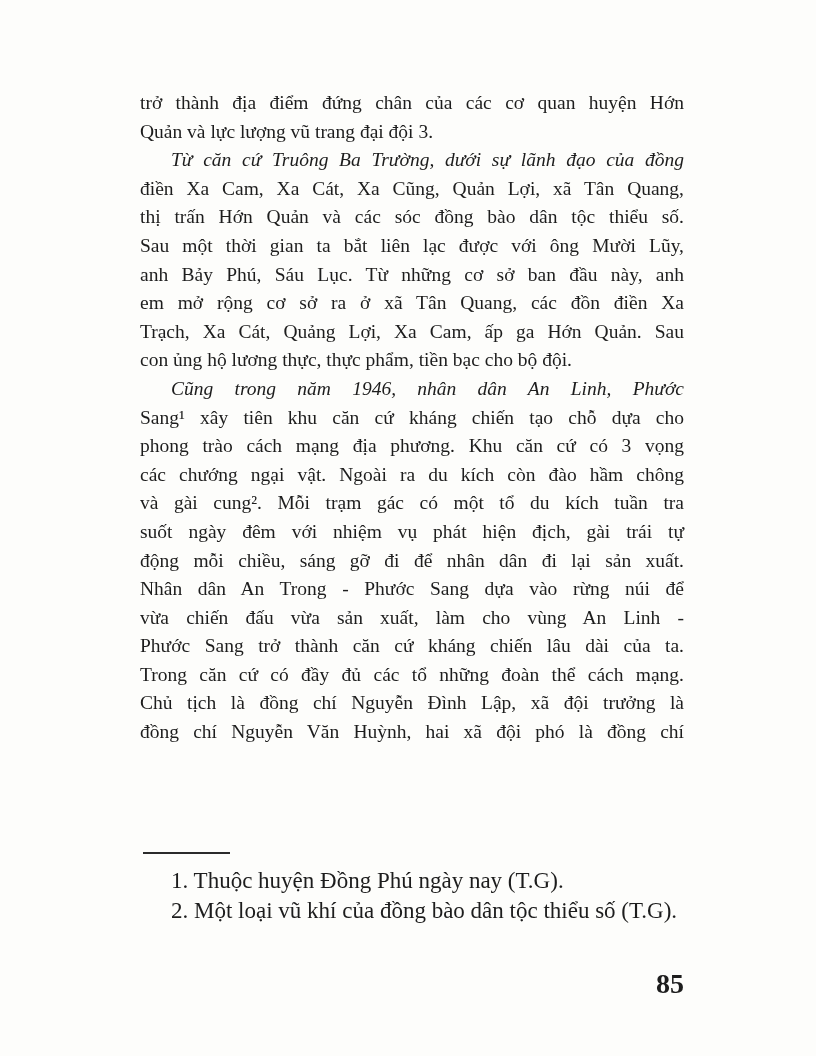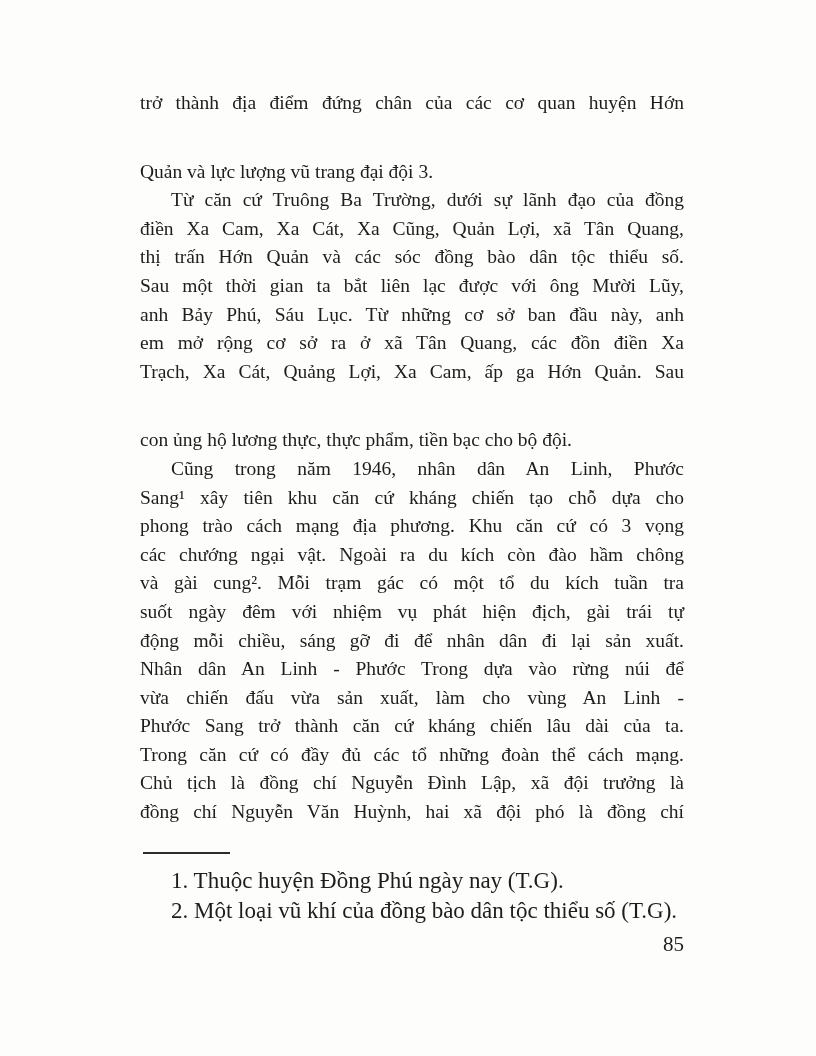--- a/index.html
+++ b/index.html
@@ -23,45 +23,46 @@
     width: 544px;
     font-size: 19.5px;
     line-height: 28.6px;
   }
   .para { margin: 0; }
   .line {
     text-align: justify;
     text-align-last: justify;
     white-space: normal;
   }
-  .line.no-justify { text-align-last: left; margin-top: 40px; }
-  .line.indent { text-indent: 31px; }
+  .line.no-justify { text-align-last: left; }
+  .line.indent { text-indent: 31px; font-style: italic; }
   .footnote-sep {
     position: absolute;
     left: 143px;
     top: 852px;
     width: 87px;
     height: 0;
     border-top: 2px solid #2b2b2b;
   }
   .footnotes {
     position: absolute;
     left: 140px;
     top: 866px;
     width: 544px;
     font-size: 23px;
     line-height: 30px;
   }
   .footnote-line { padding-left: 31px; }
   .page-number {
     position: absolute;
-    top: 931px;
+    top: 971px;
     right: 132px;
-    font-size: 21px;
+    font-size: 28px;
     line-height: 26px;
+    font-weight: bold;
   }
 </style>
 </head>
 <body>
 
 <div class="page">
   <div class="text-block" id="body-text">
       <div class="para">
         <div class="line">trở thành địa điểm đứng chân của các cơ quan huyện Hớn</div>
         <div class="line no-justify">Quản và lực lượng vũ trang đại đội 3.</div>
@@ -77,21 +78,21 @@
         <div class="line no-justify">con ủng hộ lương thực, thực phẩm, tiền bạc cho bộ đội.</div>
       </div>
       <div class="para">
         <div class="line indent">Cũng trong năm 1946, nhân dân An Linh, Phước</div>
         <div class="line">Sang¹ xây tiên khu căn cứ kháng chiến tạo chỗ dựa cho</div>
         <div class="line">phong trào cách mạng địa phương. Khu căn cứ có 3 vọng</div>
         <div class="line">các chướng ngại vật. Ngoài ra du kích còn đào hầm chông</div>
         <div class="line">và gài cung². Mỗi trạm gác có một tổ du kích tuần tra</div>
         <div class="line">suốt ngày đêm với nhiệm vụ phát hiện địch, gài trái tự</div>
         <div class="line">động mỗi chiều, sáng gỡ đi để nhân dân đi lại sản xuất.</div>
-        <div class="line">Nhân dân An Linh - Phước Trong dựa vào rừng núi để</div>
+        <div class="line">Nhân dân An Trong - Phước Sang dựa vào rừng núi để</div>
         <div class="line">vừa chiến đấu vừa sản xuất, làm cho vùng An Linh -</div>
         <div class="line">Phước Sang trở thành căn cứ kháng chiến lâu dài của ta.</div>
         <div class="line">Trong căn cứ có đầy đủ các tổ những đoàn thể cách mạng.</div>
         <div class="line">Chủ tịch là đồng chí Nguyễn Đình Lập, xã đội trưởng là</div>
         <div class="line">đồng chí Nguyễn Văn Huỳnh, hai xã đội phó là đồng chí</div>
       </div>
     </div>
   <div class="footnote-sep"></div>
   <div class="footnotes" id="footnotes">
       <div class="footnote-line">1. Thuộc huyện Đồng Phú ngày nay (T.G).</div>

